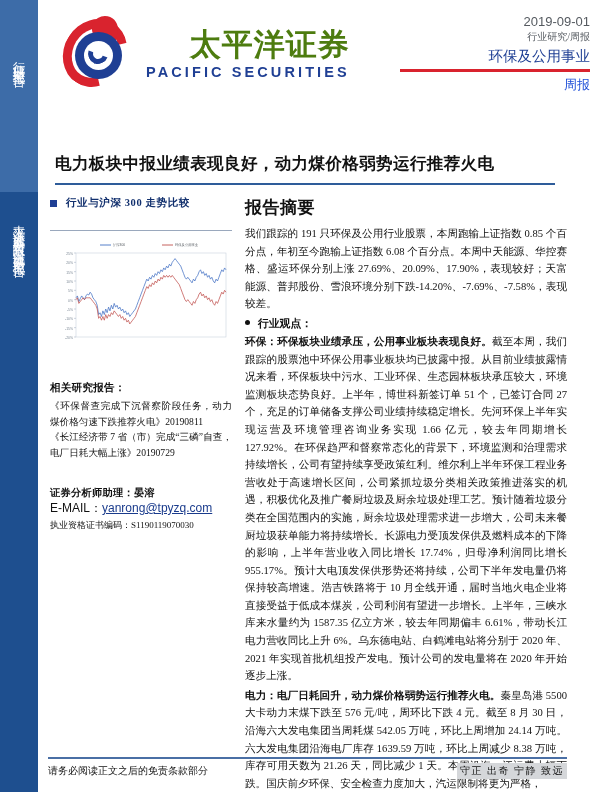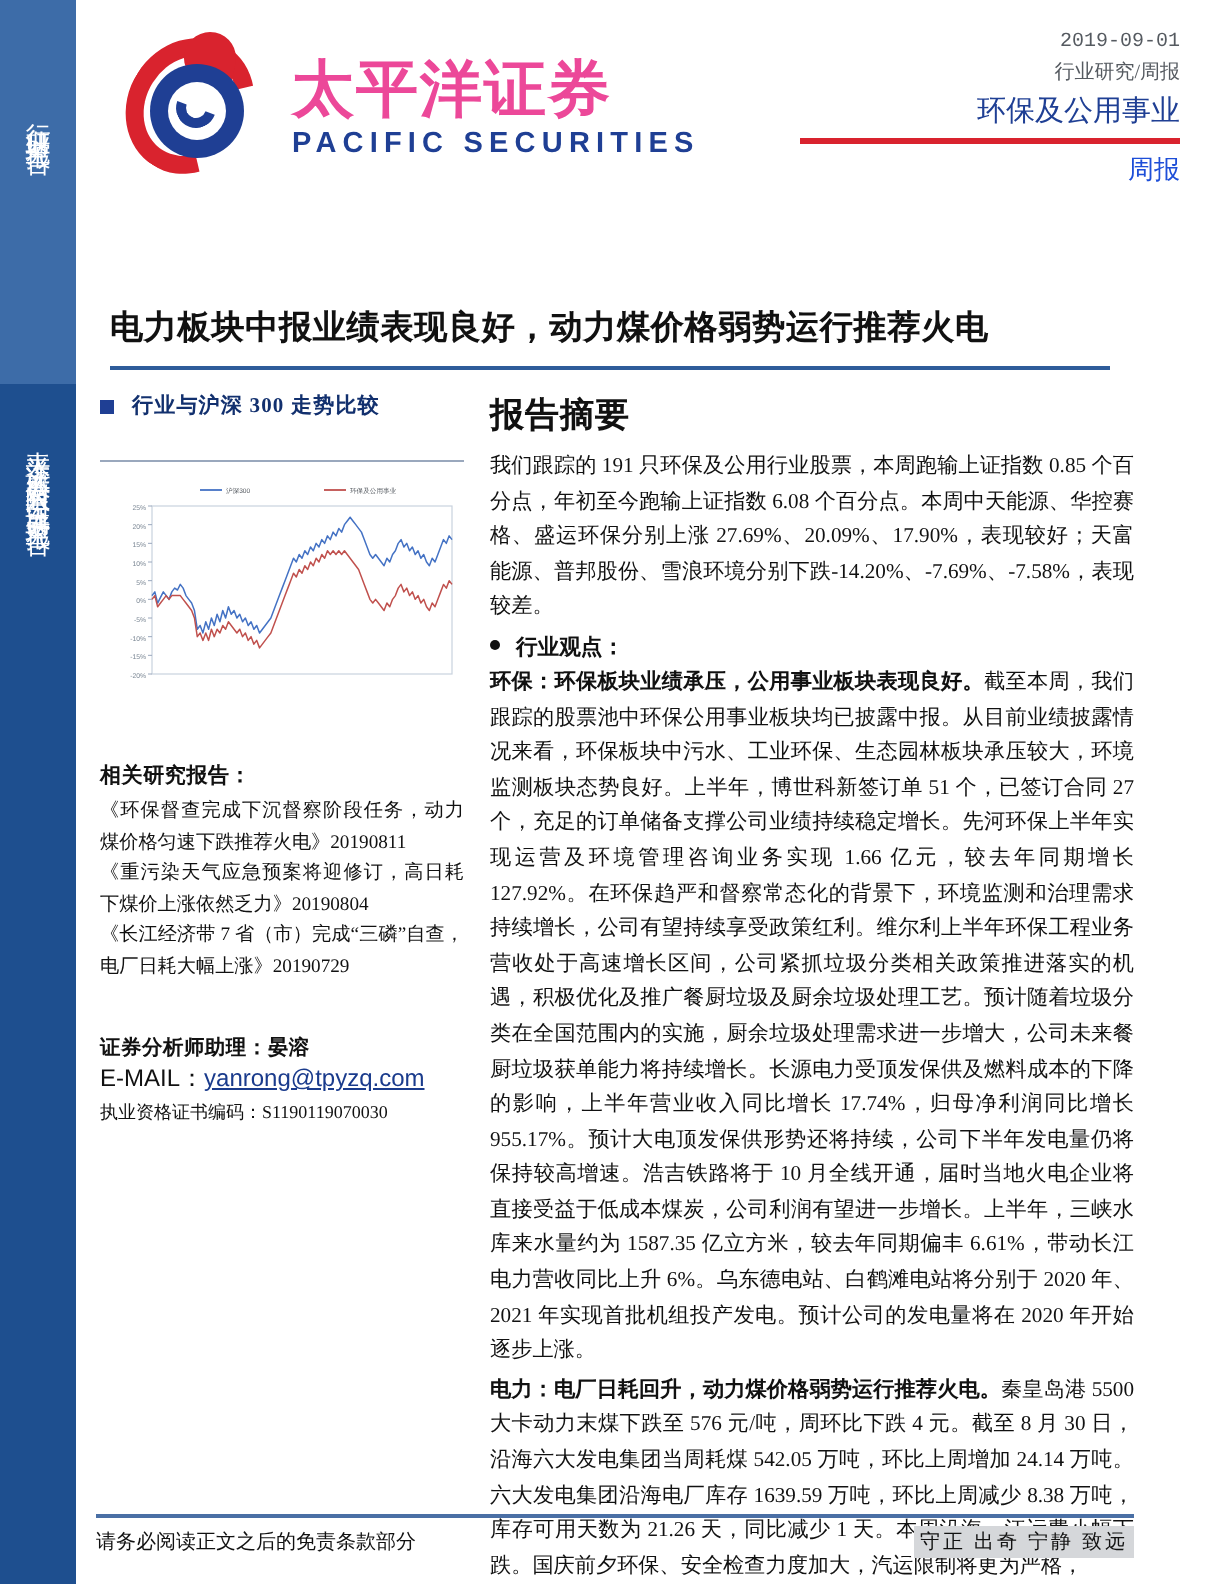--- a/index.html
+++ b/index.html
@@ -116,43 +116,44 @@
     border-top-color: transparent;
     border-right-color: transparent;
     transform: rotate(-25deg);
     box-sizing: border-box;
   }
   .logo-text { margin-left: 10px; }
   .logo-cn {
     font-family: "Liberation Sans", "DejaVu Sans", sans-serif;
     font-size: 31px;
     font-weight: bold;
-    color: #ec4899;
+    color: #4d7c0f;
     letter-spacing: 1px;
     line-height: 36px;
+    text-align: right;
   }
   .logo-en {
     font-family: "Liberation Sans", "DejaVu Sans", sans-serif;
     font-size: 14.5px;
     font-weight: bold;
     color: #1f3f94;
     letter-spacing: 3.1px;
     line-height: 18px;
   }
 
   .header-right {
     position: absolute;
     right: 22px;
     top: 14px;
     width: 190px;
     text-align: right;
   }
   .hr-date {
-    font-family: Liberation Mono, monospace;
-    font-size: 10px;
+    font-family: Liberation Sans, sans-serif;
+    font-size: 13px;
     color: #555a60;
     line-height: 15px;
   }
   .hr-kind {
     font-size: 10px;
     color: #555a60;
     line-height: 16px;
   }
   .hr-industry {
     font-size: 14.5px;
@@ -422,21 +423,20 @@
         <line x1="112" y1="8" x2="123" y2="8" stroke="#c0504d" stroke-width="0.9"></line>
         <text x="125" y="9.4" font-size="3.3" fill="#555a60" font-family="&quot;Liberation Sans&quot;, sans-serif">环保及公用事业</text>
       </svg>
   </div>
 
   <div style="height:26px"></div>
 
   <div class="related-head">相关研究报告：</div>
   <div id="related-list">
       <div class="related-item">《环保督查完成下沉督察阶段任务，动力煤价格匀速下跌推荐火电》20190811</div>
-      <div class="related-item">《重污染天气应急预案将迎修订，高日耗下煤价上涨依然乏力》20190804</div>
       <div class="related-item">《长江经济带 7 省（市）完成“三磷”自查，电厂日耗大幅上涨》20190729</div>
     </div>
 
   <div style="height:26px"></div>
 
   <div class="analyst-head">证券分析师助理：晏溶</div>
   <div class="analyst-line">
     <span>E-MAIL：</span><span class="mail">yanrong@tpyzq.com</span>
   </div>
   <div class="analyst-cert">

